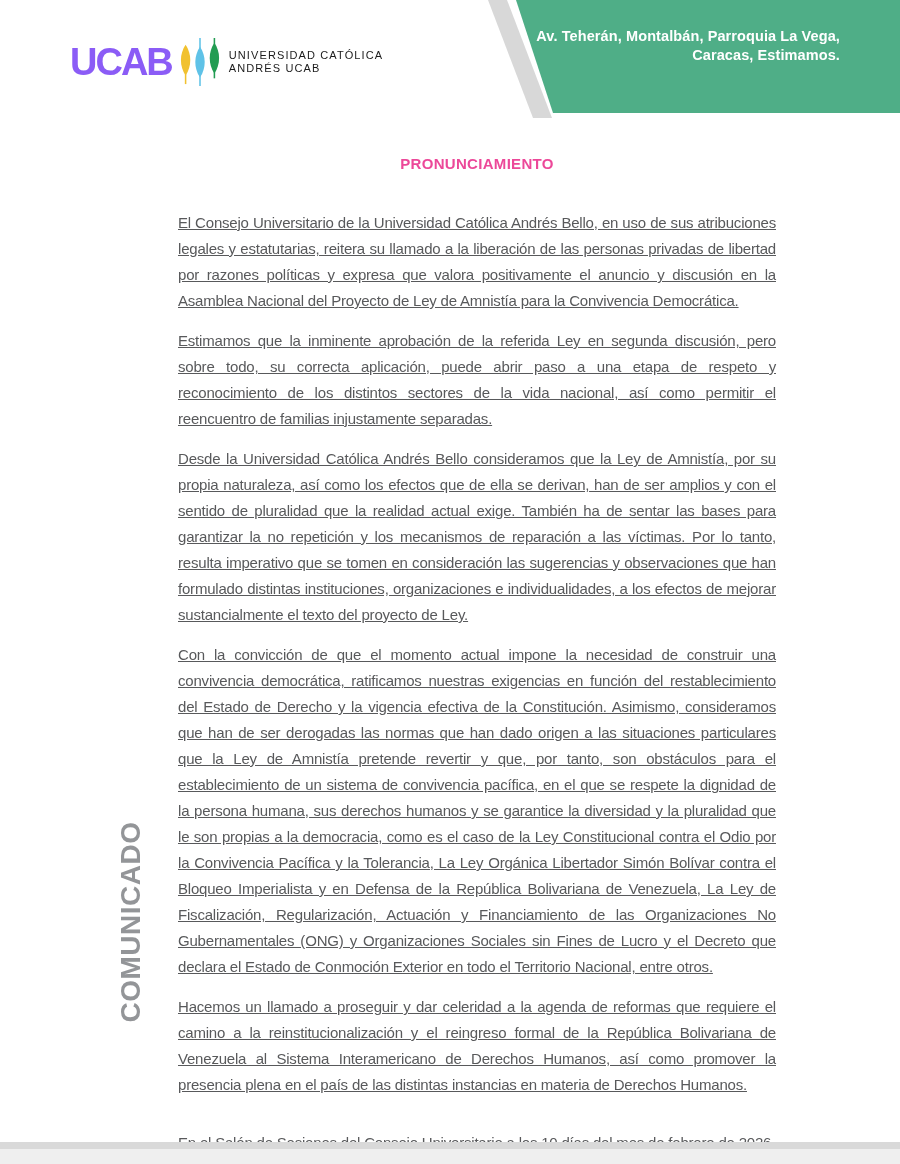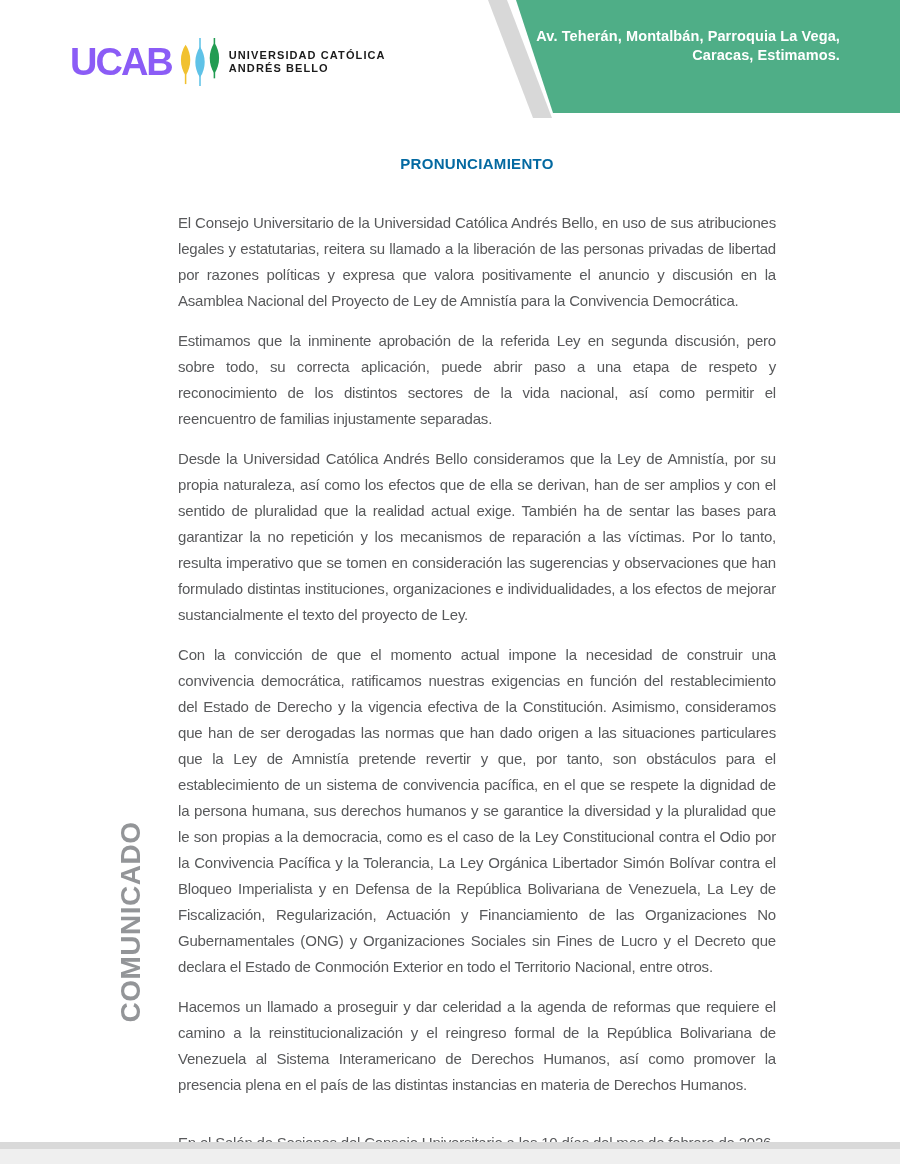--- a/index.html
+++ b/index.html
@@ -45,21 +45,21 @@
     line-height: 1;
   }
   .logo-leaves {
     width: 46px;
     height: 48px;
     margin: 0 6px 0 5px;
     display: block;
   }
   .logo-name {
     font-size: 11px;
-    font-weight: bold;
+    font-weight: normal;
     color: #1b1b1b;
     letter-spacing: 1.1px;
     line-height: 13.5px;
     white-space: nowrap;
   }
 
   
   .watermark {
     position: absolute;
     top: 922px;
@@ -77,30 +77,31 @@
     position: absolute;
     top: 155px;
     left: 178px;
     width: 598px;
   }
   .doc-title {
     margin: 0 0 38px 0;
     text-align: center;
     font-size: 15px;
     font-weight: bold;
-    color: #0369a1;
+    color: #ec4899;
     letter-spacing: 0.3px;
   }
   .content p {
     margin: 0 0 14px 0;
     text-align: justify;
     font-size: 15px;
     line-height: 26px;
     color: #58595b;
     letter-spacing: -0.2px;
+    text-decoration: underline;
   }
   .content p.closing {
     margin-top: 32px;
     text-align: left;
   }
 
   
   .footer-bar {
     position: absolute;
     bottom: 0; left: 0;
@@ -137,21 +138,21 @@
         <rect x="22.2" y="0" width="1.6" height="50"></rect>
         <path d="M23 9 C29.5 18.6 29.5 31.4 23 41 C16.5 31.4 16.5 18.6 23 9 Z"></path>
       </g>
       <g fill="#229c52">
         <rect x="37.2" y="0" width="1.6" height="42"></rect>
         <path d="M38 5 C44.5 14.6 44.5 27.4 38 37 C31.5 27.4 31.5 14.6 38 5 Z"></path>
       </g>
     </svg>
     <span class="logo-name">
       <div>UNIVERSIDAD CATÓLICA</div>
-      <div>ANDRÉS BELLO</div>
+      <div>ANDRÉS UCAB</div>
     </span>
   </div>
 
   <div class="watermark">COMUNICADO</div>
 
   <div class="content">
     <h1 class="doc-title">PRONUNCIAMIENTO</h1>
     <p>El Consejo Universitario de la Universidad Católica Andrés Bello, en uso de sus atribuciones legales y estatutarias, reitera su llamado a la liberación de las personas privadas de libertad por razones políticas y expresa que valora positivamente el anuncio y discusión en la Asamblea Nacional del Proyecto de Ley de Amnistía para la Convivencia Democrática.</p>
     <p>Estimamos que la inminente aprobación de la referida Ley en segunda discusión, pero sobre todo, su correcta aplicación, puede abrir paso a una etapa de respeto y reconocimiento de los distintos sectores de la vida nacional, así como permitir el reencuentro de familias injustamente separadas.</p>
     <p>Desde la Universidad Católica Andrés Bello consideramos que la Ley de Amnistía, por su propia naturaleza, así como los efectos que de ella se derivan, han de ser amplios y con el sentido de pluralidad que la realidad actual exige. También ha de sentar las bases para garantizar la no repetición y los mecanismos de reparación a las víctimas. Por lo tanto, resulta imperativo que se tomen en consideración las sugerencias y observaciones que han formulado distintas instituciones, organizaciones e individualidades, a los efectos de mejorar sustancialmente el texto del proyecto de Ley.</p>

